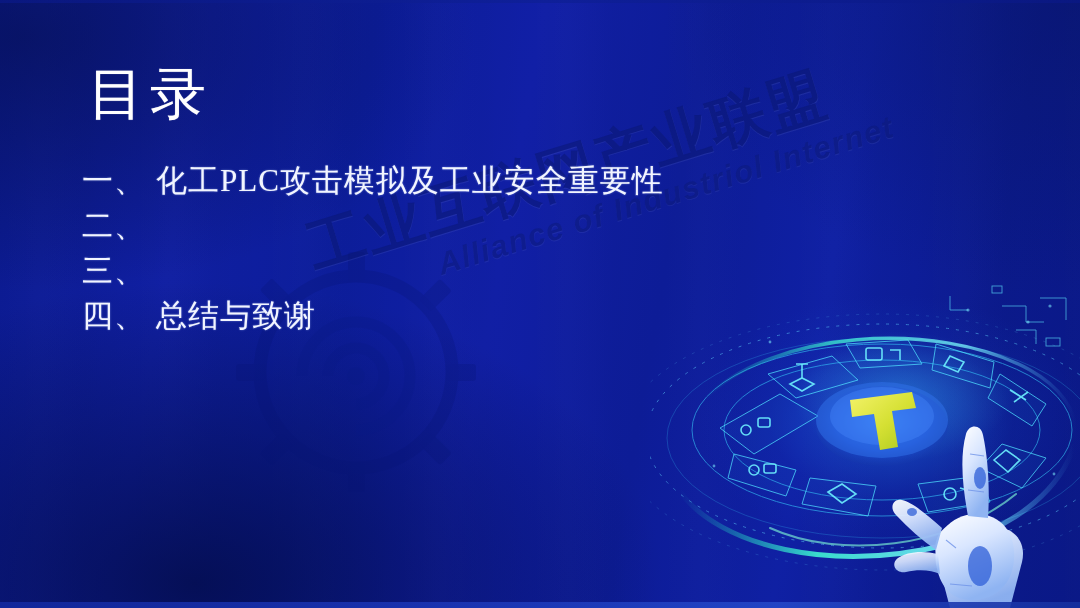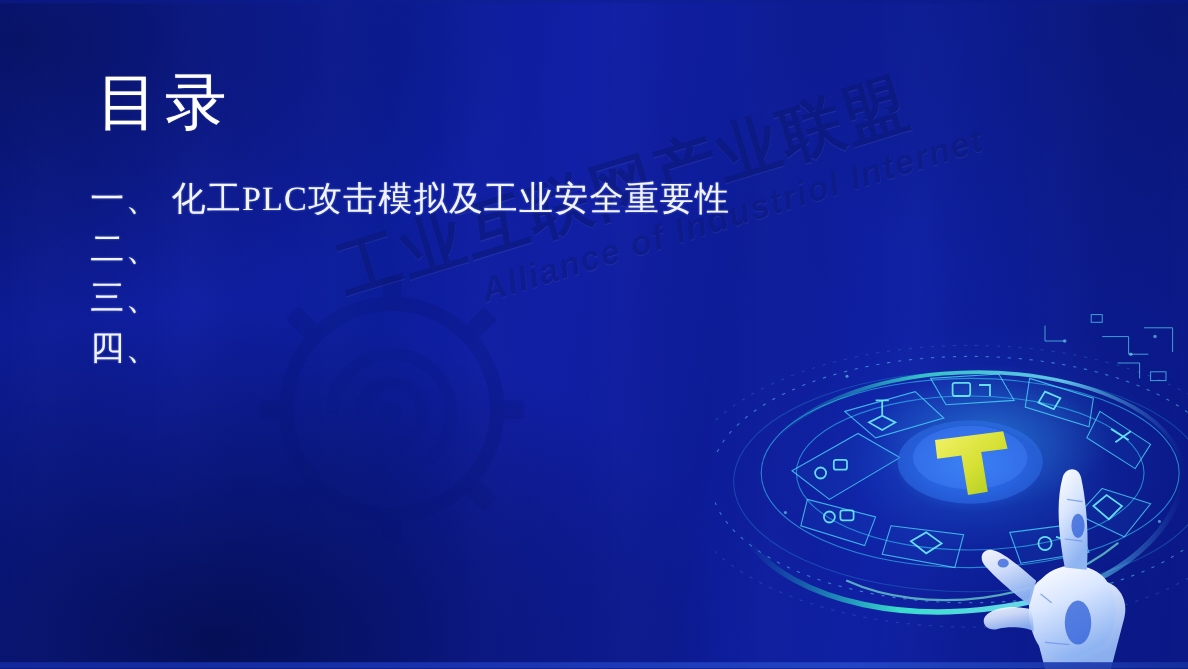--- a/index.html
+++ b/index.html
@@ -346,16 +346,17 @@
       <span class="toc-label">化工PLC攻击模拟及工业安全重要性</span>
     </div>
     <div class="toc-item">
       <span class="toc-index">二、</span>
     </div>
     <div class="toc-item">
       <span class="toc-index">三、</span>
     </div>
     <div class="toc-item">
       <span class="toc-index">四、</span>
+      <span class="toc-label">总结与致谢</span>
     </div>
   </div>
 
 </div>
 
 </body></html>

